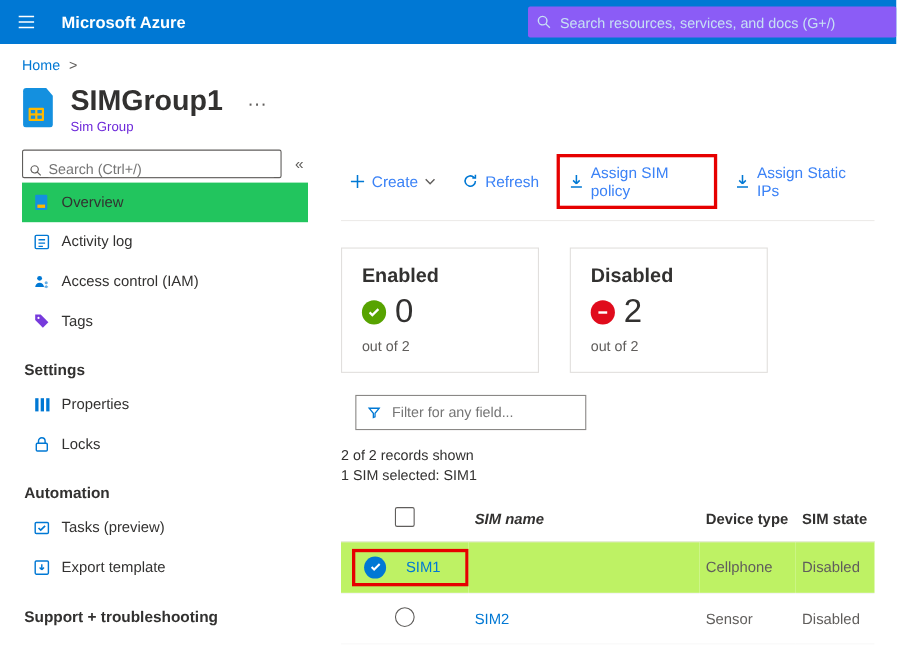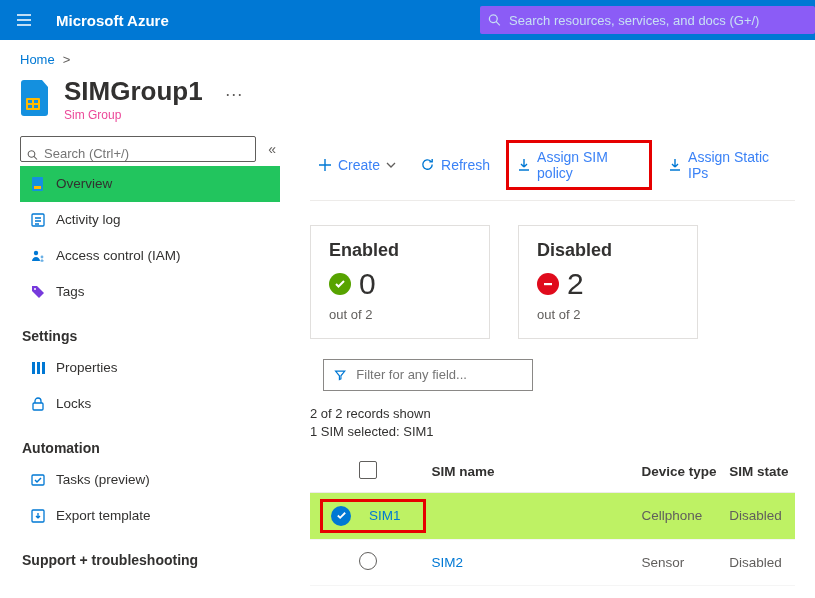--- a/index.html
+++ b/index.html
@@ -16,21 +16,21 @@
   .searchwrap input::placeholder { color:#c7e0f4; }
 
   .content { padding: 12px 20px 0 20px; }
   .breadcrumb { display:flex; align-items:center; gap:8px; font-size:13px; margin-bottom:10px; }
   .breadcrumb a { color:#0078d4; text-decoration:none; }
   .breadcrumb .chev { color:#605e5c; }
 
   .header { display:flex; align-items:flex-start; gap:12px; margin-bottom:14px; }
   .hicon { width:32px; height:36px; margin-top:3px; }
   .htitle { font-size:26px; font-weight:600; line-height:1.1; }
-  .hsub { font-size:12px; color:#ec4899; margin-top:2px; }
+  .hsub { font-size:12px; color:#6d28d9; margin-top:2px; }
   .more { margin-left:10px; color:#605e5c; font-size:18px; line-height:1; margin-top:8px; }
 
   .cols { display:flex; }
   .sidebar { width:260px; flex-shrink:0; }
   .searchmenu { display:flex; align-items:center; gap:8px; margin-bottom:4px; }
   .searchmenu-box { flex:1; border:1px solid #605e5c; height:26px; border-radius:2px; display:flex; align-items:flex-end; padding:0 6px; gap:6px; }
   .searchmenu-box svg { width:12px; height:12px; fill:#605e5c; }
   .searchmenu-box input { border:none; outline:none; font-size:13px; width:100%; }
   .collapse { color:#605e5c; font-size:14px; cursor:pointer; padding:0 4px; }
 
@@ -71,21 +71,21 @@
   tr.datarow { border-bottom:1px solid #f5f5f5; }
   .chkcell { width:46px; text-align:center; }
   .hdr-check { width:18px; height:18px; border:1px solid #605e5c; border-radius:2px; display:inline-block; }
   .row-radio { width:18px; height:18px; border:1.5px solid #605e5c; border-radius:50%; display:inline-block; }
   .row-check-sel { width:20px; height:20px; background:#0078d4; border-radius:50%; display:inline-flex; align-items:center; justify-content:center; }
   .row-check-sel svg { width:11px; height:11px; fill:#fff; }
   .simlink { color:#0078d4; cursor:pointer; }
   tr.selectedrow td { background:#bef264; }
   .selbox { border:3px solid #e60000; display:flex; align-items:center; padding:4px 22px 4px 8px; width:max-content; gap:18px; }
   .selbox-cell { padding:6px 0 6px 6px; }
-  .namecol { width:210px; }
+  .namecol { width:210px;font-style:italic; }
 </style>
 </head>
 <body>
 
 <div class="topbar">
   <div class="hamburger">
     <svg viewBox="0 0 16 16">
         <path d="M1 3h14M1 8h14M1 13h14" stroke="#fff" stroke-width="1.5"></path>
       </svg>
   </div>

